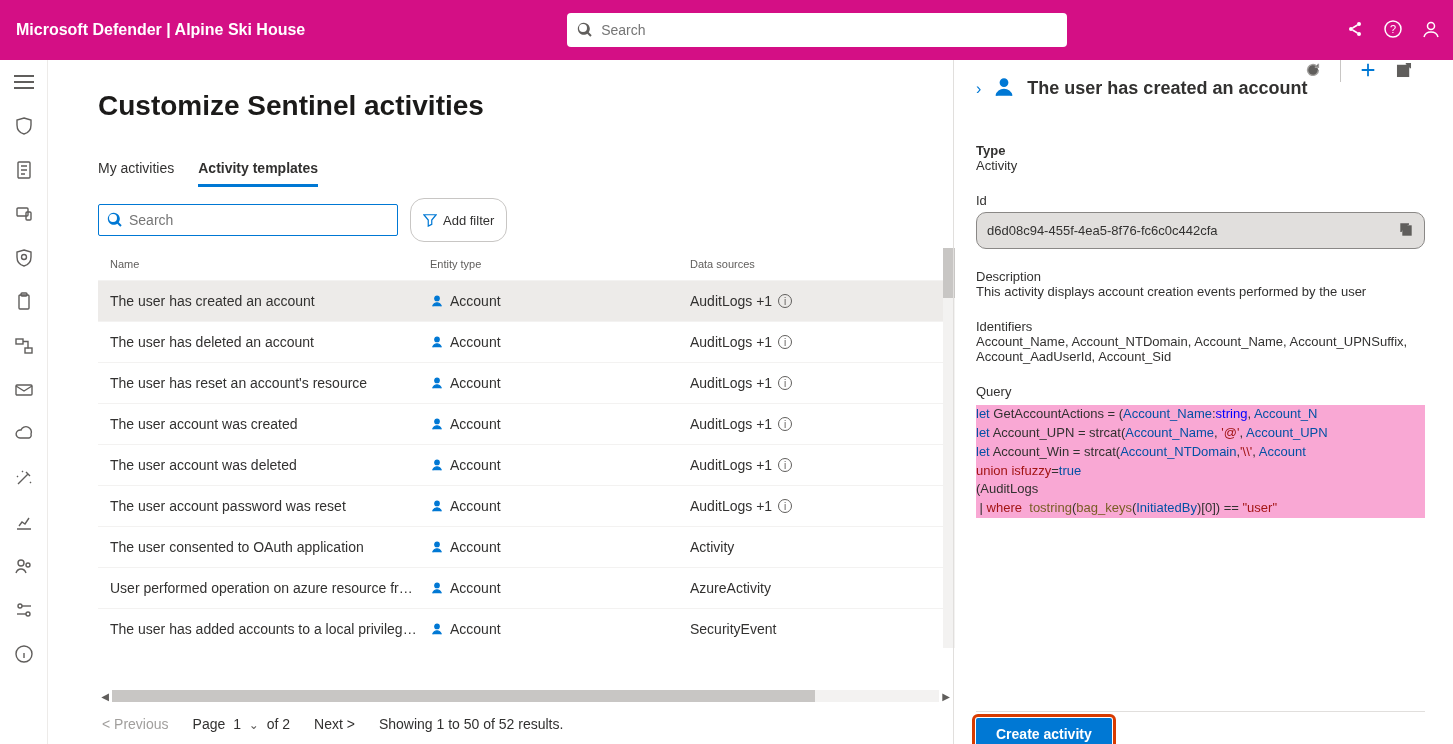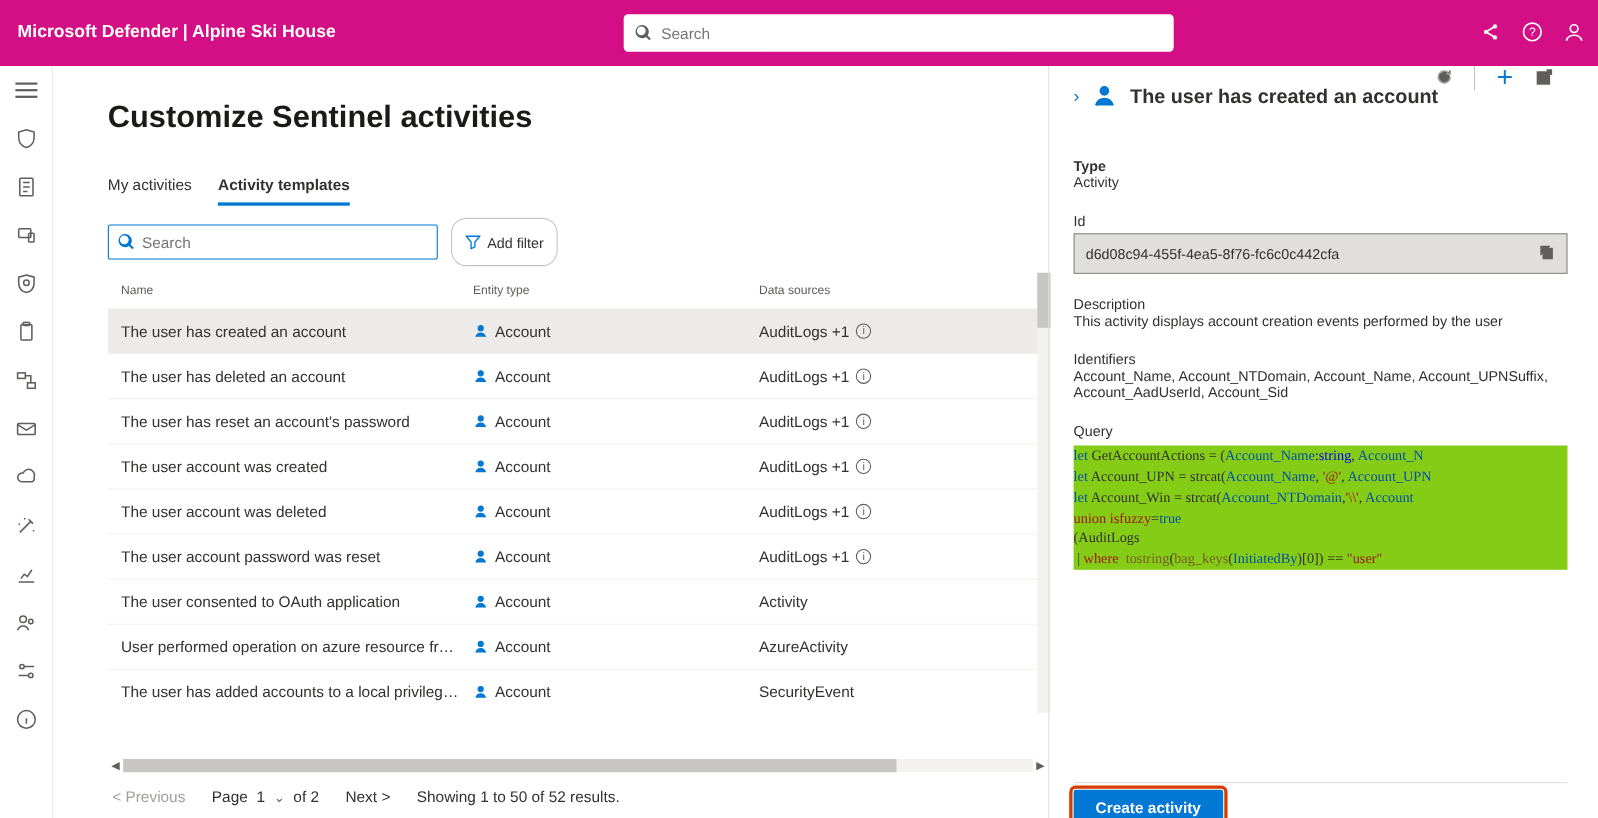--- a/index.html
+++ b/index.html
@@ -59,24 +59,24 @@
   .pager .chev { font-size:12px; color:#605e5c; }
   .pager .num { margin: 0 4px; }
 
   .detail-panel { width: 500px; border-left: 1px solid #e1dfdd; padding: 16px 28px 0 22px; display:flex; flex-direction:column; position:relative; }
   .detail-top { display:flex; align-items:center; gap:12px; margin-bottom:18px; }
   .detail-top .chev-icon { color:#0078d4; font-size:16px; }
   .detail-top .person-icon svg { width:22px; height:22px; fill:#0078d4; }
   .detail-title { font-size:18px; font-weight:600; }
   .meta-label { font-size:13px; font-weight:600; color:#323130; margin-top:24px; }
   .meta-value { font-size:13px; color:#323130; }
-  .id-box { margin-top:4px; border:1px solid #8a8886; background:#e1dfdd; border-radius:0; padding:8px 10px; display:flex; justify-content:space-between; align-items:center; font-size:13px; }
+  .id-box { margin-top:4px; border:1px solid #8a8886; background:#e1dfdd; border-radius:10px; padding:8px 10px; display:flex; justify-content:space-between; align-items:center; font-size:13px; }
   .id-box svg { width:16px; height:16px; fill:#605e5c; }
   .section { margin-top:20px; }
-  .query-box { margin-top:6px; font-family: Liberation Serif, serif; font-size:13px; line-height:1.45; background:#84cc16; white-space:pre; overflow:hidden; }
+  .query-box { margin-top:6px; font-family: Liberation Sans, sans-serif; font-size:13px; line-height:1.45; background:#f9a8d4; white-space:pre; overflow:hidden; }
   .kw-let { color:#0451a5; }
   .kw-id  { color:#0451a5; }
   .kw-str { color:#a31515; }
   .kw-kw  { color:#0000ff; }
   .kw-true{ color:#0451a5; }
   .kw-fn  { color:#795e26; }
   .kw-red { color:#a31515; }
   .detail-footer { margin-top:auto; border-top:1px solid #e1dfdd; padding:6px 0; }
   .create-btn { background:#0078d4; color:#fff; border:none; padding:8px 20px; font-size:14px; font-weight:600; border-radius:2px; cursor:pointer; outline:3px solid #d83b01; outline-offset:1px; }
 </style>
@@ -268,21 +268,21 @@
                   <path d="M3 14c1-3 3.5-4 5-4s4 1 5 4"></path>
                 </svg>
                 <span>Account</span>
               </div>
               <div class="sources">
                 <span>AuditLogs +1</span>
                 <span class="info">i</span>
               </div>
             </div>
             <div class="row">
-              <div class="name">The user has reset an account's password</div>
+              <div class="name">The user has reset an account's resource</div>
               <div class="entity">
                 <svg viewBox="0 0 16 16" fill="none" stroke="#0078d4" stroke-width="1.3">
                   <circle cx="8" cy="5" r="2.6"></circle>
                   <path d="M3 14c1-3 3.5-4 5-4s4 1 5 4"></path>
                 </svg>
                 <span>Account</span>
               </div>
               <div class="sources">
                 <span>AuditLogs +1</span>
                 <span class="info">i</span>

